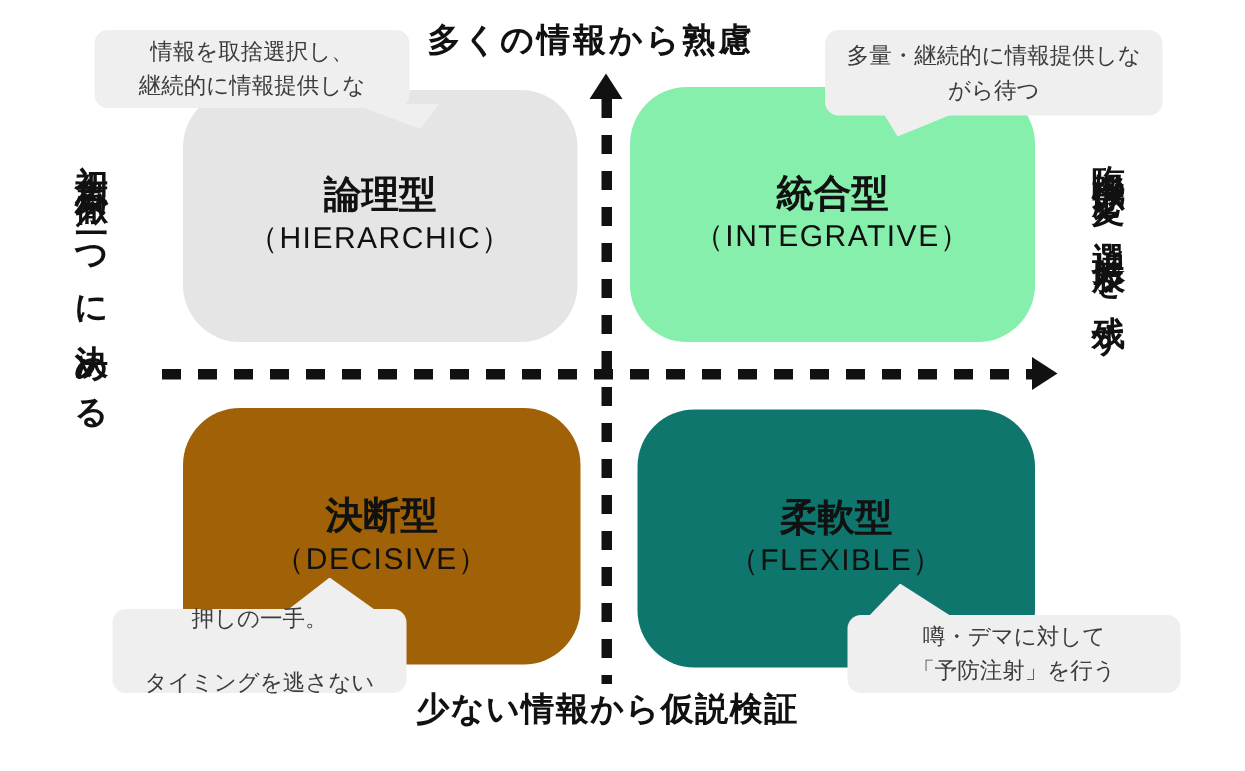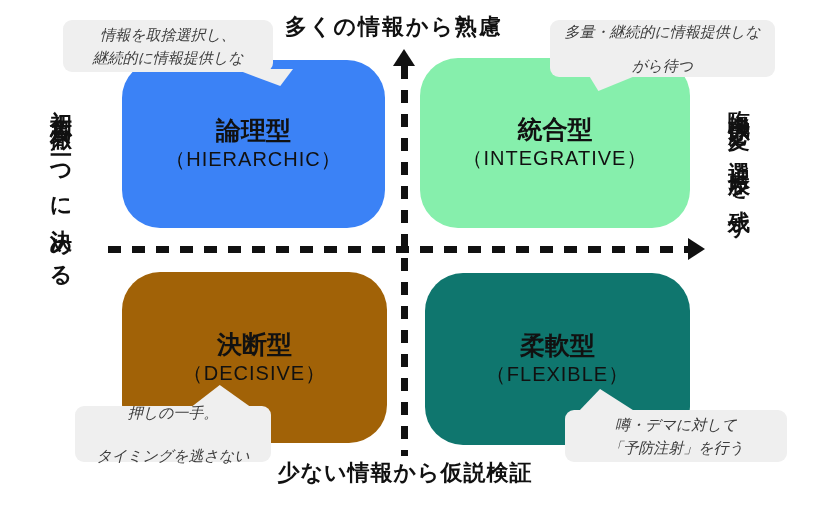--- a/index.html
+++ b/index.html
@@ -20,32 +20,32 @@
     background:repeating-linear-gradient(to bottom,#111 0 13px,transparent 13px 24px);}
   .h-axis{position:absolute;left:108px;top:246px;width:582px;height:7px;
     background:repeating-linear-gradient(to right,#111 0 13px,transparent 13px 24px);}
   .arrow-up{position:absolute;left:393px;top:49px;width:0;height:0;
     border-left:11px solid transparent;border-right:11px solid transparent;border-bottom:17px solid #111;}
   .arrow-right{position:absolute;left:688px;top:238px;width:0;height:0;
     border-top:11px solid transparent;border-bottom:11px solid transparent;border-left:17px solid #111;}
   
   .quad{position:absolute;border-radius:38px;display:flex;flex-direction:column;
     align-items:center;justify-content:center;z-index:1;text-align:center;}
-  .quad.tl{left:122px;top:60px;width:263px;height:168px;background:#3b82f6;}
+  .quad.tl{left:122px;top:60px;width:263px;height:168px;background:#e5e5e5;}
   .quad.tr{left:420px;top:58px;width:270px;height:170px;background:#86efac;}
   .quad.bl{left:122px;top:272px;width:265px;height:171px;background:#a16207;}
   .quad.br{left:425px;top:273px;width:265px;height:172px;background:#0f766e;}
   .quad-name{font-size:25px;font-weight:bold;line-height:30px;}
   .quad-sub{font-size:20px;font-weight:400;line-height:28px;letter-spacing:1px;}
   
   .callout{position:absolute;background:#efefef;border-radius:9px;z-index:3;
     display:flex;flex-direction:column;align-items:center;justify-content:center;
-    font-size:15px;line-height:23px;color:#3c3c3c;text-align:center;font-style:italic;}
+    font-size:15px;line-height:23px;color:#3c3c3c;text-align:center;}
   .callout.c-tl{left:63px;top:20px;width:210px;height:52px;}
-  .callout.c-tr{left:550px;top:20px;width:225px;height:57px;justify-content:space-between;}
+  .callout.c-tr{left:550px;top:20px;width:225px;height:57px;}
   .callout.c-bl{left:75px;top:406px;width:196px;height:56px;gap:20px;}
   .callout.c-br{left:565px;top:410px;width:222px;height:52px;}
   .tail{position:absolute;background:#efefef;z-index:2;}
   .tail.t-tl{left:235px;top:69px;width:58px;height:17px;clip-path:polygon(0 0,100% 0,78% 100%);}
   .tail.t-tr{left:588px;top:74px;width:52px;height:17px;clip-path:polygon(0 0,100% 0,20% 100%);}
   .tail.t-bl{left:190px;top:385px;width:62px;height:23px;clip-path:polygon(48% 0,100% 100%,0 100%);}
   .tail.t-br{left:578px;top:389px;width:58px;height:23px;clip-path:polygon(38% 0,100% 100%,0 100%);}
 </style>
 </head>
 <body>

